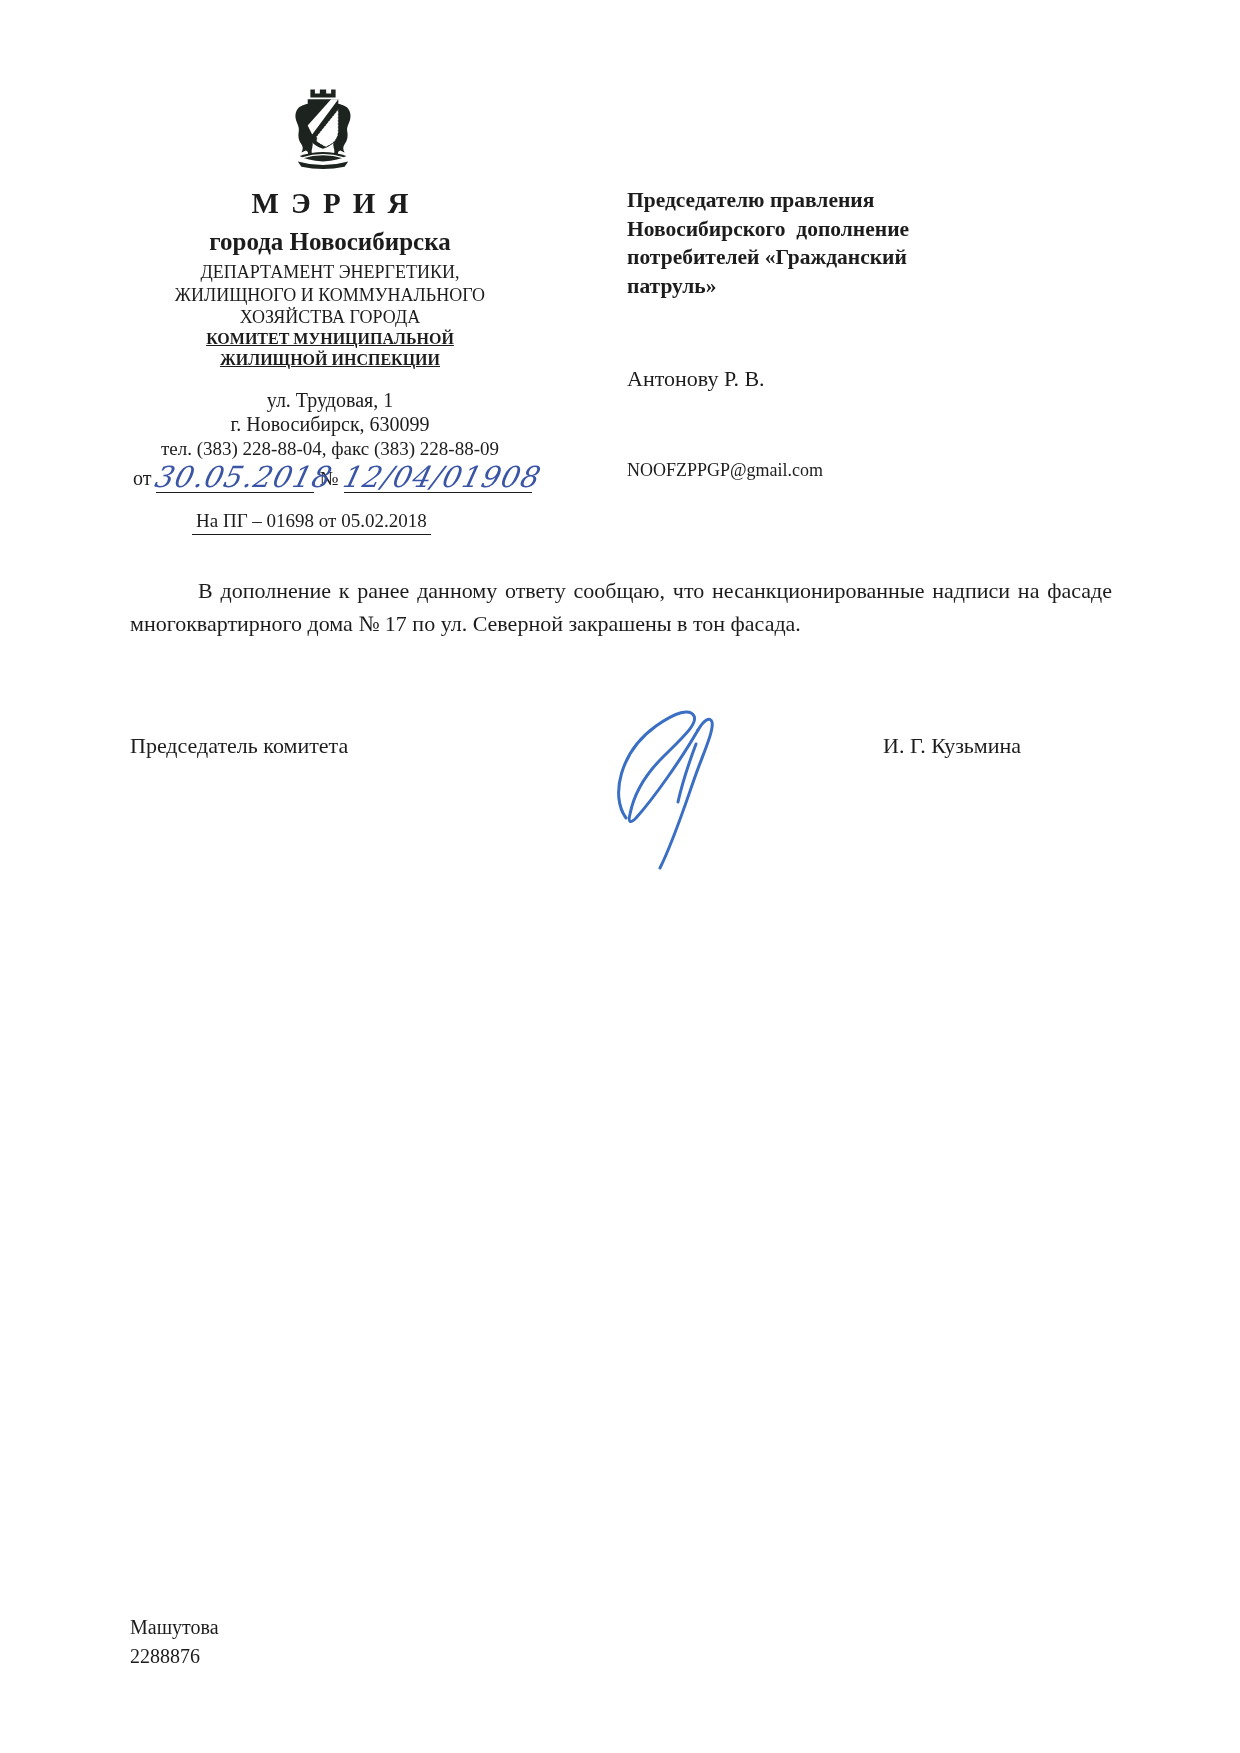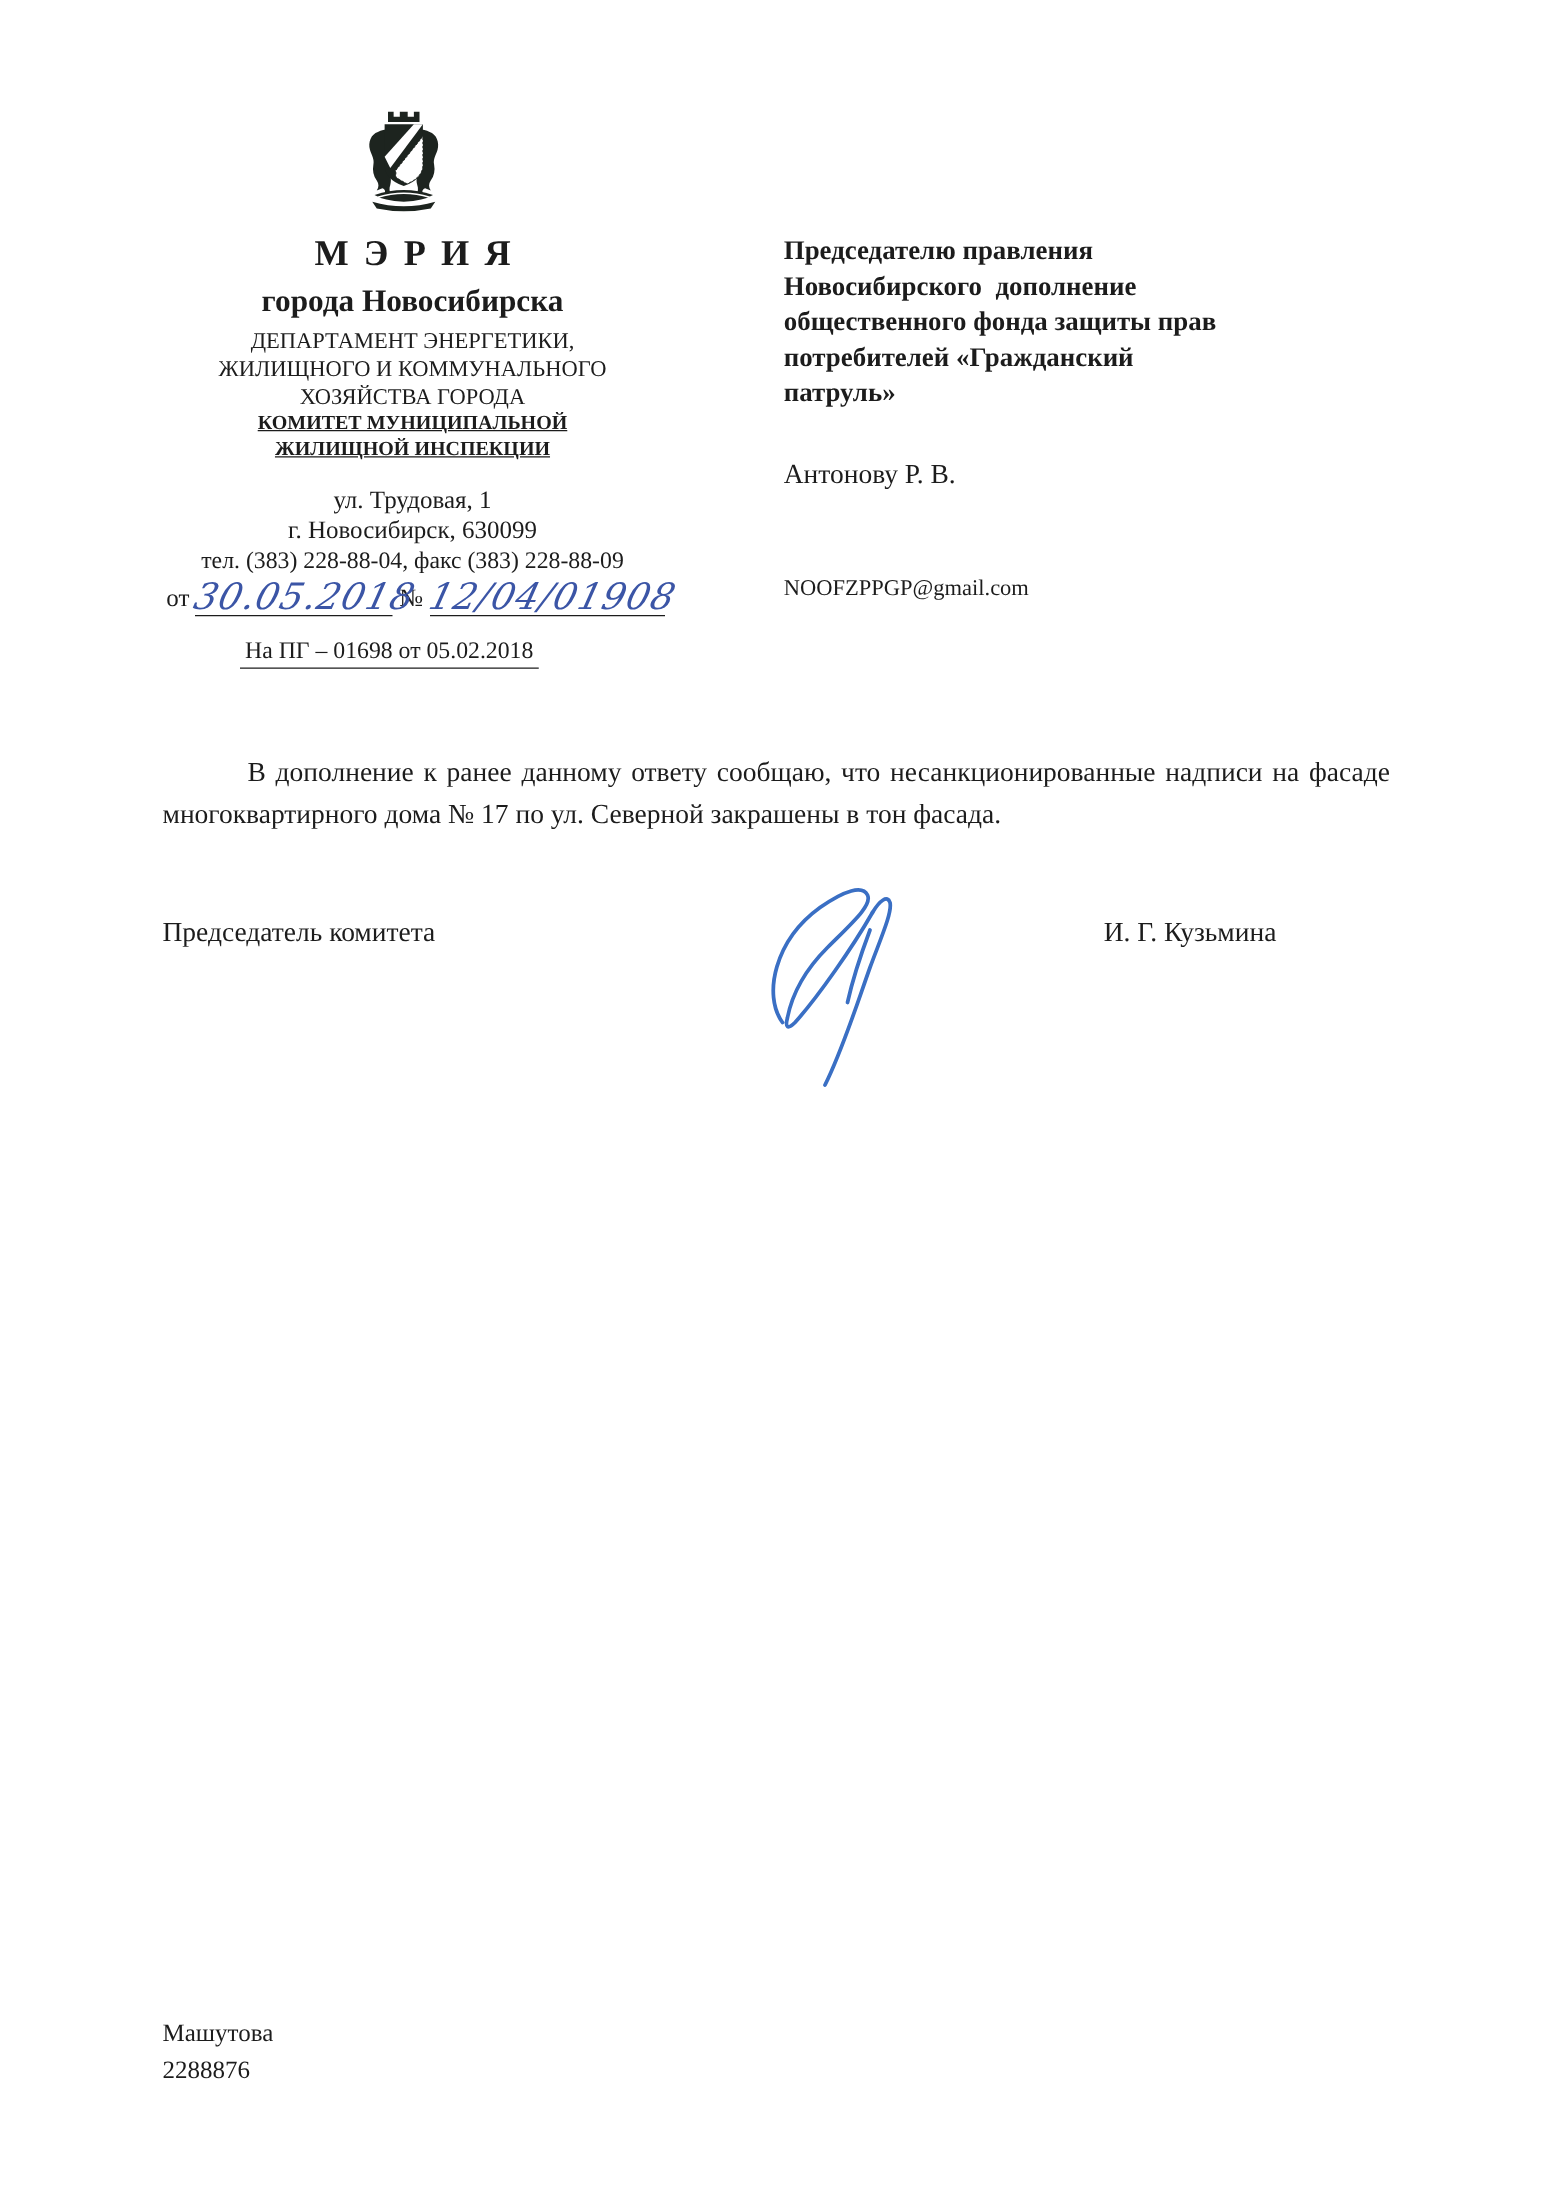--- a/index.html
+++ b/index.html
@@ -50,21 +50,21 @@
   }
 
   
   .recipient{position:absolute;left:627px;top:186px;width:440px;font-size:21.5px;line-height:1.33;font-weight:bold;}
   .recipient div{white-space:pre-wrap;}
   .recipient-name{position:absolute;left:627px;top:366px;font-size:22px;}
   .recipient-email{position:absolute;left:627px;top:460px;font-size:18px;}
 
   
   .body-text{
-    position:absolute;left:130px;top:601px;width:982px;
+    position:absolute;left:130px;top:574px;width:982px;
     font-size:22px;line-height:1.5;
     text-align:justify;text-indent:68px;
     margin:0;
   }
 
   
   .sig-position{position:absolute;left:130px;top:733px;font-size:22px;}
   .sig-name{position:absolute;left:883px;top:733px;font-size:22px;}
   .sig-script{position:absolute;left:598px;top:700px;width:150px;height:175px;}
 
@@ -126,21 +126,20 @@
     <span class="hand-slot date"><span class="handwriting">30.05.2018</span></span>
     <span class="ref-label">№</span>
     <span class="hand-slot number"><span class="handwriting">12/04/01908</span></span>
   </div>
 
   <div class="reply-line">На ПГ – 01698 от 05.02.2018</div>
 
   <div class="recipient">
     <div>Председателю правления</div>
     <div>Новосибирского  дополнение</div>
-    <div>общественного фонда защиты прав</div>
     <div>потребителей «Гражданский</div>
     <div>патруль»</div>
   </div>
   <div class="recipient-name">Антонову Р. В.</div>
   <div class="recipient-email">NOOFZPPGP@gmail.com</div>
 
   <p class="body-text">В дополнение к ранее данному ответу сообщаю, что несанкционированные надписи на фасаде многоквартирного дома № 17 по ул. Северной закрашены в тон фасада.</p>
 
   <div class="sig-position">Председатель комитета</div>
 

